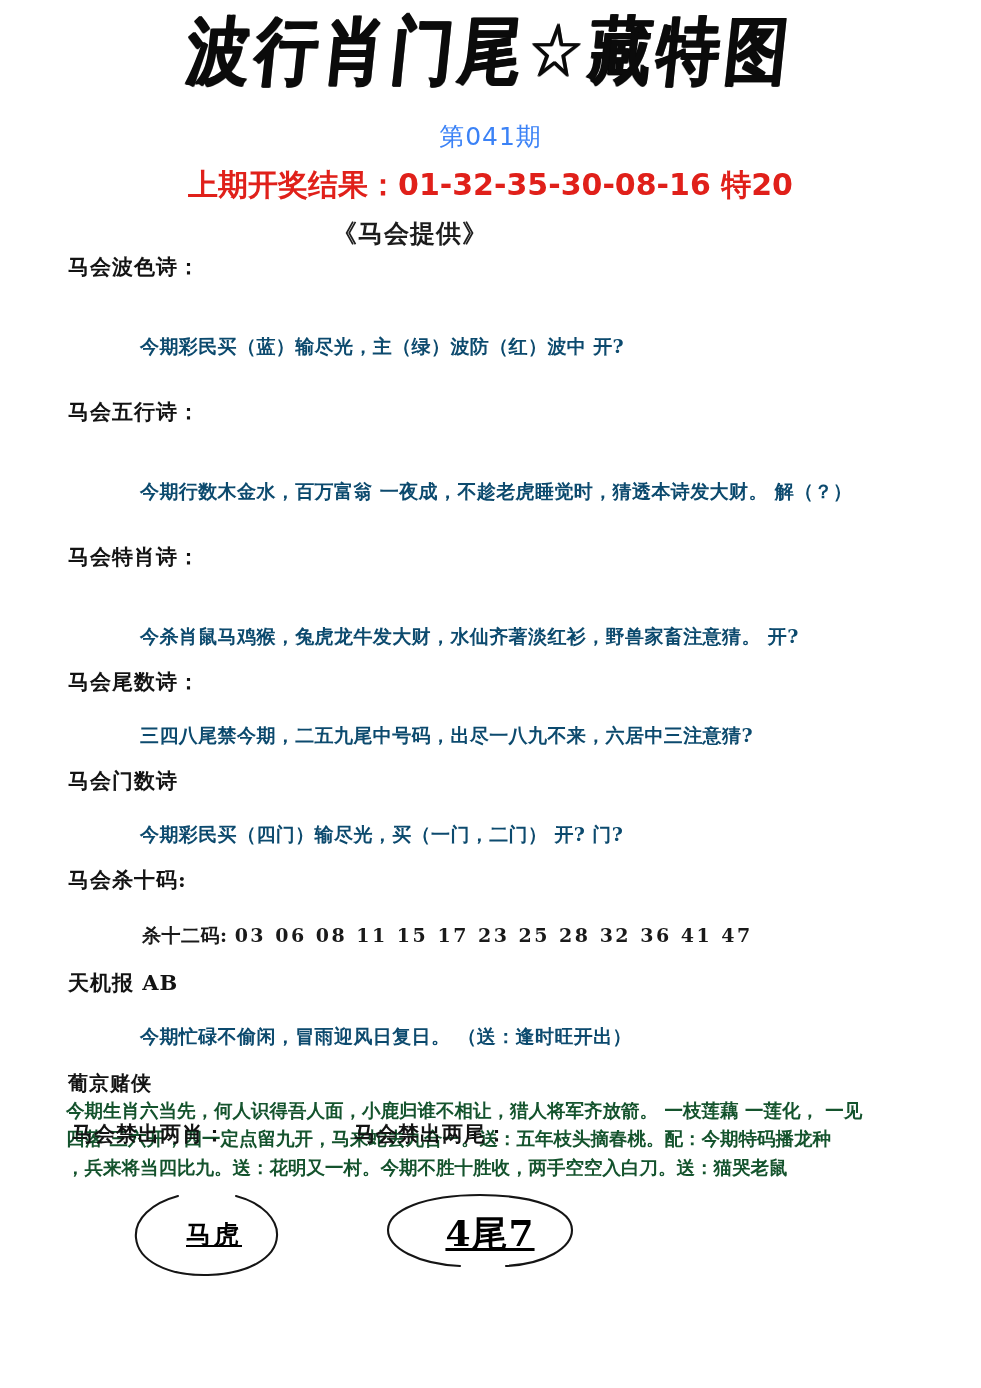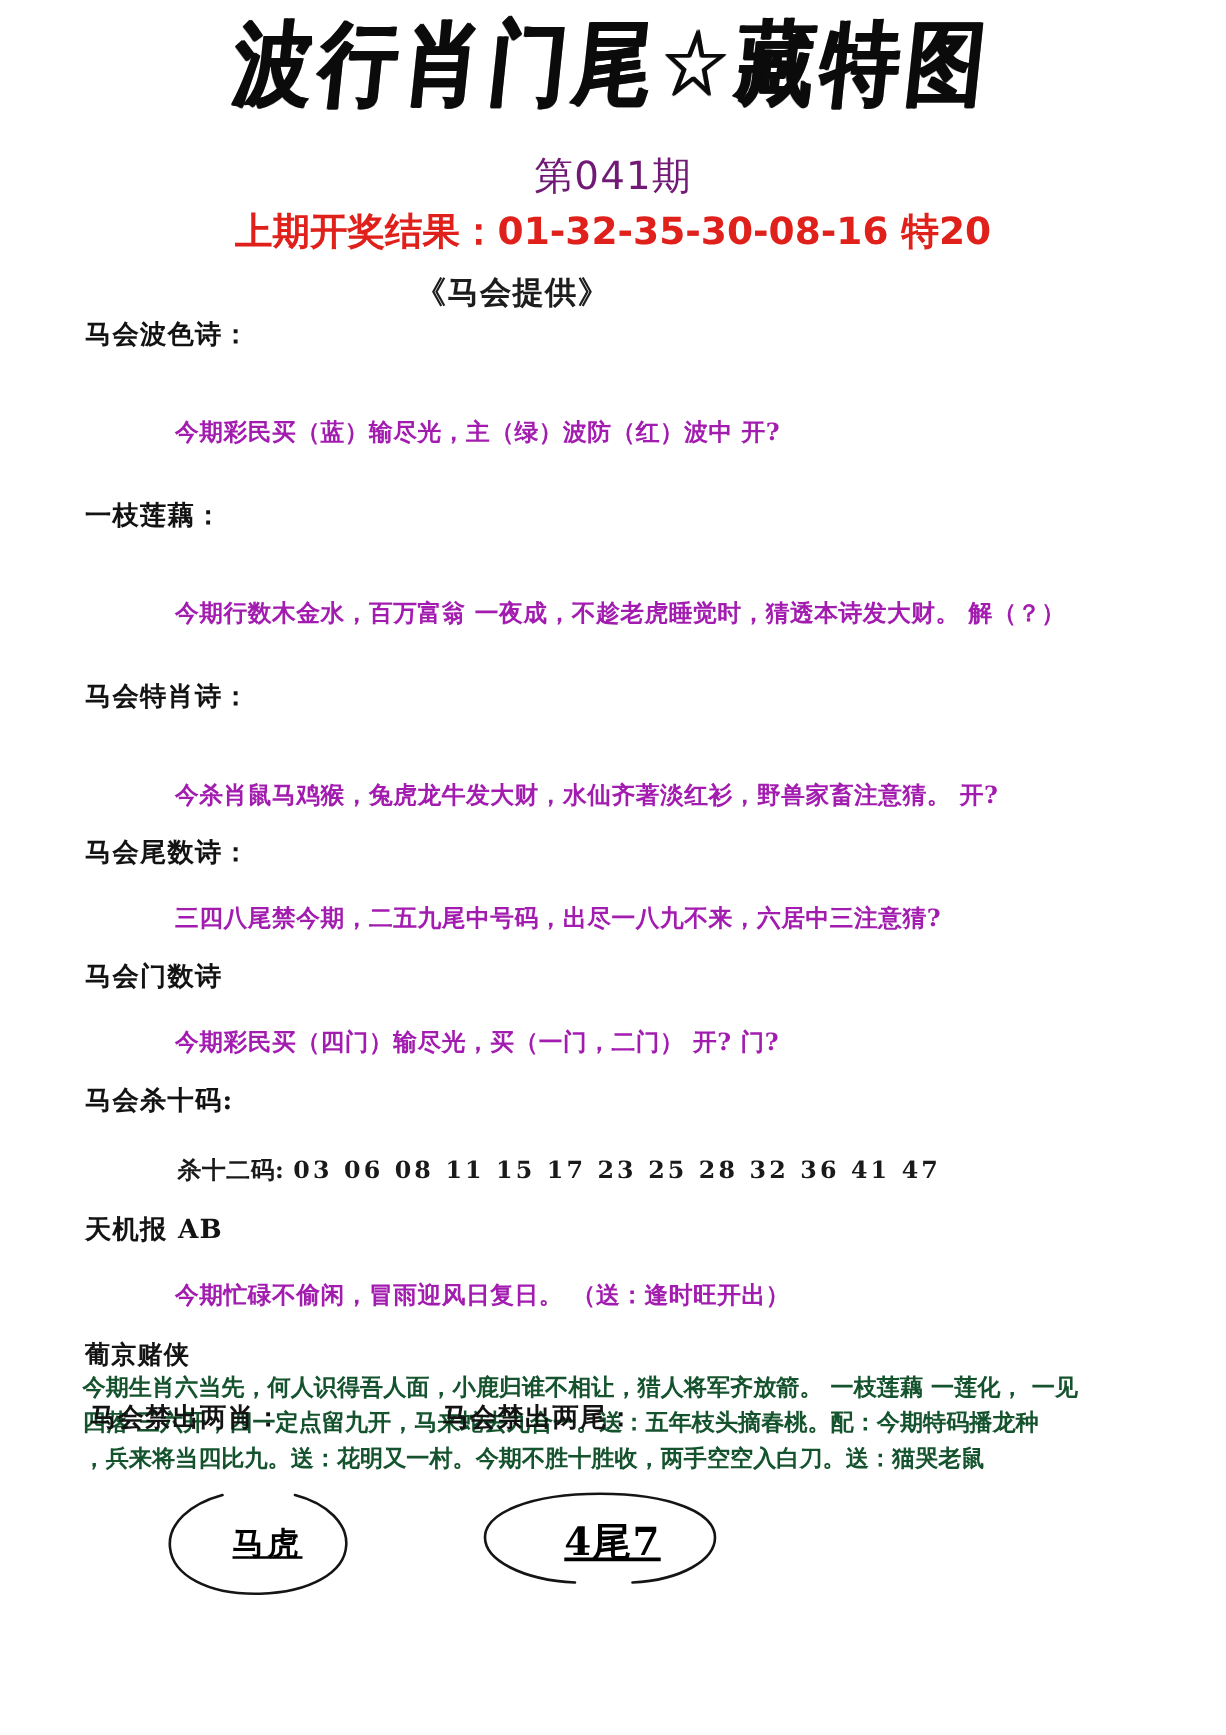--- a/index.html
+++ b/index.html
@@ -47,23 +47,23 @@
     white-space: nowrap;
   }
 
   .issue {
     position: absolute;
     left: 0;
     top: 120px;
     width: 981px;
     text-align: center;
     font-family: "DejaVu Sans", "Liberation Sans", sans-serif;
-    font-size: 31px;
+    font-size: 25px;
     font-weight: 500;
-    color: #701a75;
+    color: #3b82f6;
     letter-spacing: 1px;
   }
 
   .result-line {
     position: absolute;
     left: 0;
     top: 165px;
     width: 981px;
     text-align: center;
     font-family: "DejaVu Sans", "Liberation Sans", sans-serif;
@@ -100,21 +100,21 @@
     font-weight: bold;
     color: #131313;
     margin: 0 0 0 68px;
     letter-spacing: 1px;
     line-height: 1.1;
   }
   .sec-body {
     font-family: "DejaVu Serif", "Liberation Serif", serif;
     font-size: 19px;
     font-weight: bold;
-    color: #a21caf;
+    color: #0c4a6e;
     margin: 0 0 0 140px;
     letter-spacing: 0.4px;
     line-height: 1.15;
     white-space: nowrap;
   }
   .gap-a { height: 58px; }
   .gap-b { height: 42px; }
   .gap-c { height: 22px; }
   .gap-d { height: 32px; }
 
@@ -199,21 +199,21 @@
     align-items: center;
     justify-content: center;
     font-family: "DejaVu Serif", "Liberation Serif", serif;
     font-size: 25px;
     font-weight: bold;
     color: #000000;
     letter-spacing: 3px;
     text-decoration: underline;
   }
   .panel-1 .oval-text { padding-left: 6px; }
-  .panel-2 .oval-text { font-size: 31px; letter-spacing: 1px; }
+  .panel-2 .oval-text { font-size: 36px; letter-spacing: 1px; }
   .panel-3 .oval-text { font-size: 26px; letter-spacing: 4px; }
 </style>
 </head>
 <body>
 
 <div id="page">
 
   <div class="masthead">
     <div class="masthead-title">波行肖门尾☆藏特图</div>
   </div>
@@ -224,21 +224,21 @@
 
   <div class="provider">《马会提供》</div>
 
   <div class="content">
 
     <div class="sec-head">马会波色诗：</div>
     <div class="gap-a"></div>
     <div class="sec-body">今期彩民买（蓝）输尽光，主（绿）波防（红）波中  开?</div>
 
     <div class="gap-b"></div>
-    <div class="sec-head">一枝莲藕：</div>
+    <div class="sec-head">马会五行诗：</div>
     <div class="gap-a"></div>
     <div class="sec-body">今期行数木金水，百万富翁 一夜成，不趁老虎睡觉时，猜透本诗发大财。  解（？）</div>
 
     <div class="gap-b"></div>
     <div class="sec-head">马会特肖诗：</div>
     <div class="gap-a"></div>
     <div class="sec-body">今杀肖鼠马鸡猴，兔虎龙牛发大财，水仙齐著淡红衫，野兽家畜注意猜。  开?</div>
 
     <div class="gap-c"></div>
     <div class="sec-head">马会尾数诗：</div>

